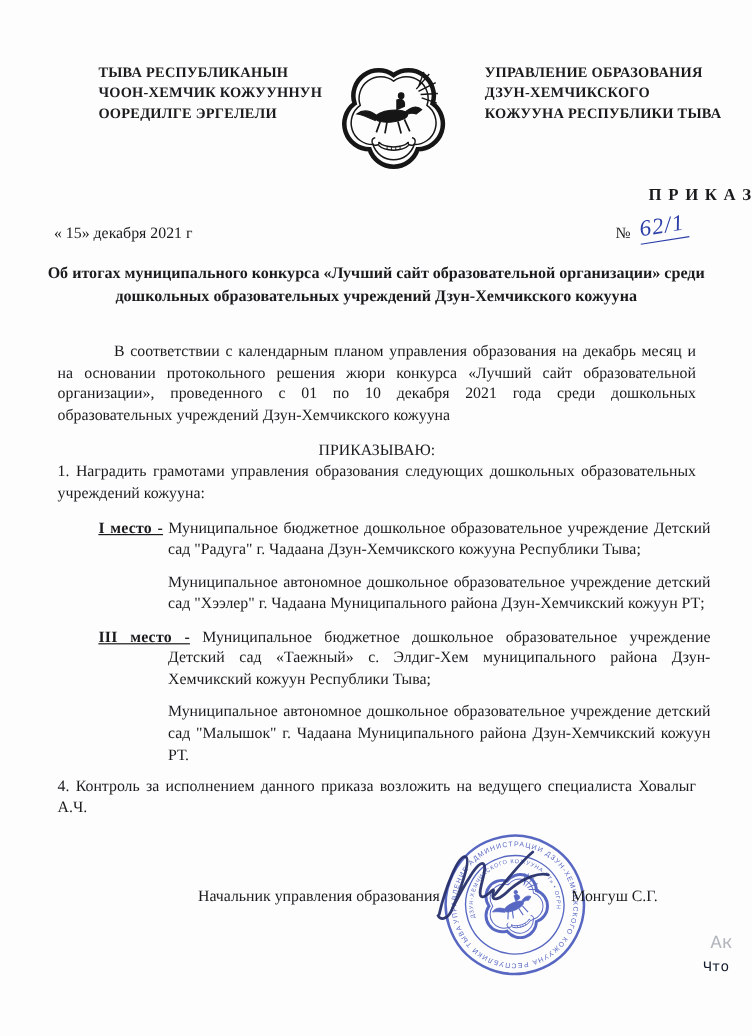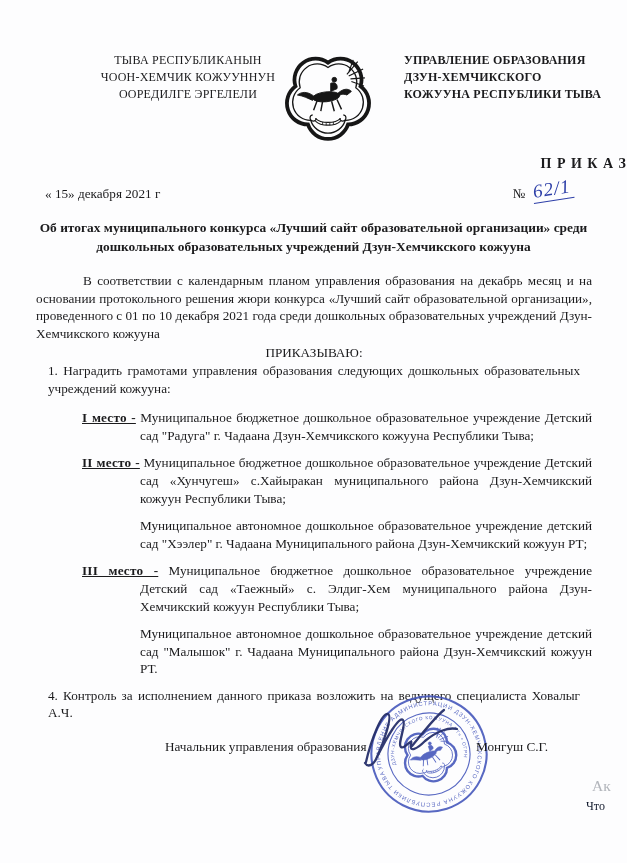--- a/index.html
+++ b/index.html
@@ -6,56 +6,56 @@
   .page{
     position:relative;
     width:627px;height:863px;
     background:#fdfdfe;
     overflow:hidden;
     font-family:"Liberation Serif","DejaVu Serif",serif;
     color:#1b1b1d;
   }
   
   .hdr-left{position:absolute;left:82px;top:52px;width:212px;
-    font-weight:normal;font-size:12px;line-height:17px;letter-spacing:.2px;text-align:center;}
+    font-weight:bold;font-size:12px;line-height:17px;letter-spacing:.2px;}
   .hdr-right{position:absolute;left:404px;top:52px;width:205px;
     font-weight:bold;font-size:12px;line-height:17px;letter-spacing:.2px;}
   .emblem{position:absolute;left:283px;top:48px;width:90px;height:94px;}
   
   .title{position:absolute;left:0;top:156px;width:627px;text-align:right;
     font-weight:bold;font-size:14px;letter-spacing:1px;}
   .date-row{position:absolute;left:0;top:186px;width:627px;font-size:13.2px;}
   .date-left{position:absolute;left:45px;top:0;}
   .num-label{position:absolute;left:513px;top:0;}
   .num-hand{position:absolute;left:532px;top:-8px;
     font-style:italic;font-size:19px;color:#2d3fa8;
     transform:rotate(-9deg);letter-spacing:1px;
     border-bottom:1.5px solid #2d3fa8;padding:0 2px 0 1px;}
   
   .subject{position:absolute;left:38px;top:218px;width:551px;text-align:center;
     font-weight:bold;font-size:13.4px;line-height:19px;}
   
   .body{position:absolute;left:36px;top:272px;width:556px;
     font-size:13.2px;line-height:17.6px;}
-  .p-intro{text-align:justify;text-indent:47px;margin:0;}
+  .p-intro{text-align:justify;text-indent:47px;margin:12px;}
   .p-resolution{text-align:center;margin:2px 0 0 0;}
   .p-item{text-align:justify;margin:12px;}
   .p-item1{margin-top:0;}
   .place{margin:10px 0 0 104px;text-indent:-58px;text-align:justify;}
   .place b{letter-spacing:.2px;text-decoration:underline;}
   .place-extra{margin:10px 0 0 104px;text-align:justify;}
   .p-item2{margin-top:9px;}
   
   .sig-row{position:absolute;left:0;top:739px;width:627px;font-size:13.2px;z-index:3;}
   .sig-pos{position:absolute;left:165px;top:0;}
   .sig-name{position:absolute;left:452px;top:0;margin-left:24px;}
   .stamp{position:absolute;left:368px;top:693px;width:122px;height:122px;z-index:1;opacity:.88;}
   .scribble{position:absolute;left:352px;top:700px;width:112px;height:72px;z-index:4;}
   
-  .wm{position:absolute;z-index:5;font-family:Liberation Serif, serif;}
+  .wm{position:absolute;z-index:5;font-family:Liberation Mono, monospace;}
   .wm1{left:592px;top:777px;font-size:15.5px;color:#b2b5bb;white-space:nowrap;}
   .wm2{left:586px;top:799px;font-size:12px;color:#0f172a;white-space:nowrap;}
 </style>
 </head>
 <body>
 
 <div class="page">
 
   <svg width="0" height="0" style="position:absolute" aria-hidden="true">
     <defs>
@@ -105,21 +105,20 @@
 
   <div class="subject">Об итогах муниципального конкурса «Лучший сайт образовательной организации» среди дошкольных образовательных учреждений  Дзун-Хемчикского  кожууна</div>
 
   <div class="body">
     <p class="p-intro">В соответствии  с  календарным  планом управления образования на декабрь месяц и на основании протокольного решения жюри  конкурса «Лучший сайт образовательной организации»,  проведенного  с  01  по  10  декабря  2021  года  среди  дошкольных образовательных учреждений  Дзун-Хемчикского  кожууна</p>
     <p class="p-resolution">ПРИКАЗЫВАЮ:</p>
     <p class="p-item p-item1">1.  Наградить   грамотами  управления  образования  следующих   дошкольных образовательных учреждений кожууна:</p>
 
     <p class="place"><b>I место -</b> <span>Муниципальное бюджетное дошкольное образовательное учреждение Детский сад "Радуга" г. Чадаана Дзун-Хемчикского кожууна Республики Тыва;</span></p>
 
-    <p class="place"><b>II место -</b> <span>Муниципальное бюджетное дошкольное образовательное учреждение Детский сад «Хунчугеш»  с.Хайыракан муниципального района Дзун-Хемчикский кожуун Республики Тыва;</span></p>
     <p class="place-extra">Муниципальное автономное дошкольное образовательное учреждение детский сад "Хээлер" г. Чадаана Муниципального района Дзун-Хемчикский кожуун РТ;</p>
 
     <p class="place"><b>III место -</b> <span>Муниципальное бюджетное дошкольное образовательное учреждение Детский сад «Таежный» с. Элдиг-Хем муниципального района Дзун-Хемчикский кожуун Республики Тыва;</span></p>
     <p class="place-extra">Муниципальное автономное дошкольное образовательное учреждение детский сад "Малышок" г. Чадаана Муниципального района Дзун-Хемчикский кожуун РТ.</p>
 
     <p class="p-item p-item2">4.  Контроль  за  исполнением  данного  приказа  возложить  на  ведущего  специалиста Ховалыг А.Ч.</p>
   </div>
 
   <svg class="stamp" viewBox="0 0 140 140">
     <g transform="rotate(-18 70 70)" stroke="#4254ba" fill="#4254ba">

